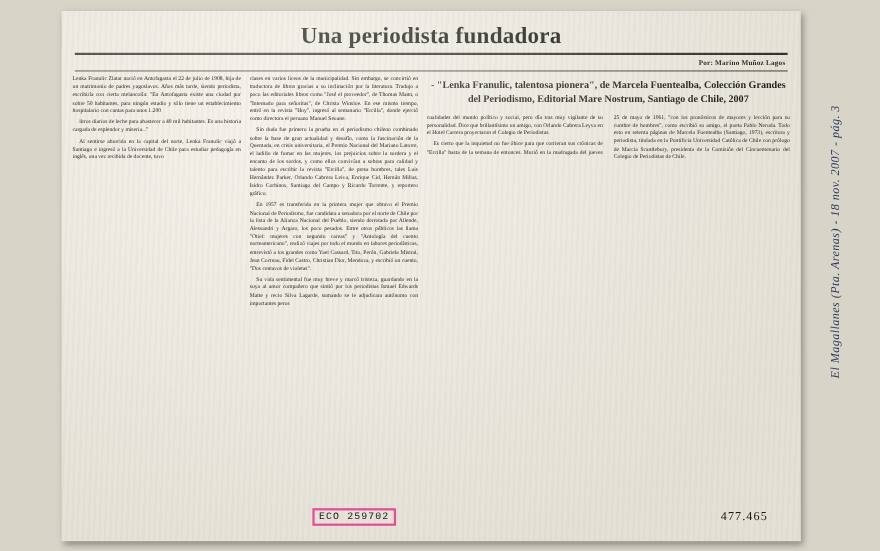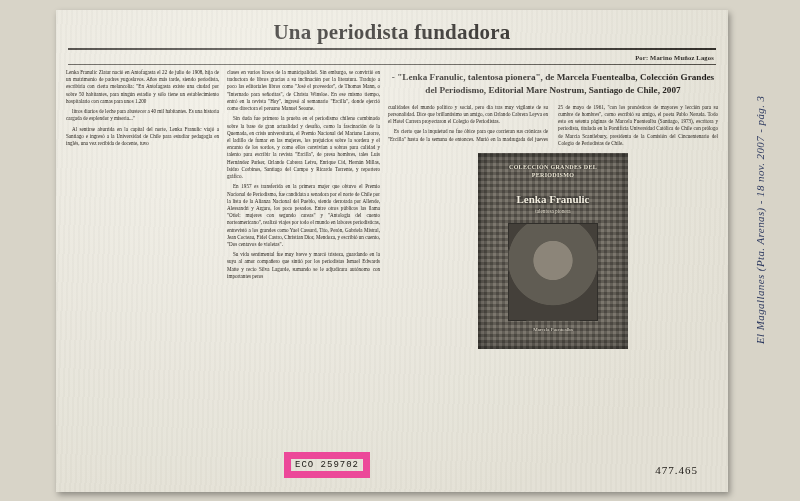--- a/index.html
+++ b/index.html
@@ -131,21 +131,21 @@
   }
   
   .stamp{
     position:absolute;
     font-family:"Liberation Mono", monospace;
     color:#1b1814;
   }
   #stamp-left{
     left:228px;bottom:14px;
     font-size:9px;letter-spacing:1px;
-    border:7px solid #ec4899;
+    border:2px solid #ec4899;
     padding:1px 4px;
   }
   #stamp-right{
     right:30px;bottom:16px;
     font-size:11px;letter-spacing:1px;
     font-family:"Liberation Serif", serif;
   }
   
   #handwriting{
     position:absolute;
@@ -187,29 +187,20 @@
       <p class="blurtext">Su vida sentimental fue muy breve y marcó tristeza, guardando en la suya al amor compañero que sintió por los periodistas Ismael Edwards Matte y recio Silva Lagarde, sumando se le adjudicara autónomo con importantes peros</p>
     </div>
 
     <div style="width:330px;">
       <div class="subhead">- "Lenka Franulic, talentosa pionera", de Marcela Fuentealba, Colección Grandes del Periodismo, Editorial Mare Nostrum, Santiago de Chile, 2007</div>
       <div class="col" style="width:330px;column-count:2;column-gap:10px;">
         <p class="first blurtext">cualidades del mundo político y social, pero día tras muy vigilante de su personalidad. Dice que brillantísimo un amigo, con Orlando Cabrera Leyva en el Hotel Carrera proyectaron el Colegio de Periodistas.</p>
         <p class="blurtext">Es cierto que la inquietud no fue óbice para que corrieran sus crónicas de "Ercilla" hasta de la semana de entonces. Murió en la madrugada del jueves 25 de mayo de 1961, "con los pronósticos de mayores y lección para su cumbre de hombres", como escribió su amigo, el poeta Pablo Neruda. Todo esto en setenta páginas de Marcela Fuentealba (Santiago, 1973), escritora y periodista, titulada en la Pontificia Universidad Católica de Chile con prólogo de Marcia Scantlebury, presidenta de la Comisión del Cincuentenario del Colegio de Periodistas de Chile.</p>
       </div>
 
-      <div class="coverwrap">
-        <div class="cover-inner">
-          <div class="cover-collection">COLECCIÓN GRANDES DEL PERIODISMO</div>
-          <div class="cover-title">Lenka Franulic</div>
-          <div class="cover-sub">talentosa pionera</div>
-          <div class="cover-photo"></div>
-          <div class="cover-author">Marcela Fuentealba</div>
-        </div>
-      </div>
     </div>
 
   </div>
 
   <div class="stamp" id="stamp-left">ECO 259702</div>
   <div class="stamp" id="stamp-right">477.465</div>
 
 </div>
 
 <div id="handwriting">El Magallanes (Pta. Arenas) - 18 nov. 2007 - pág. 3</div>

